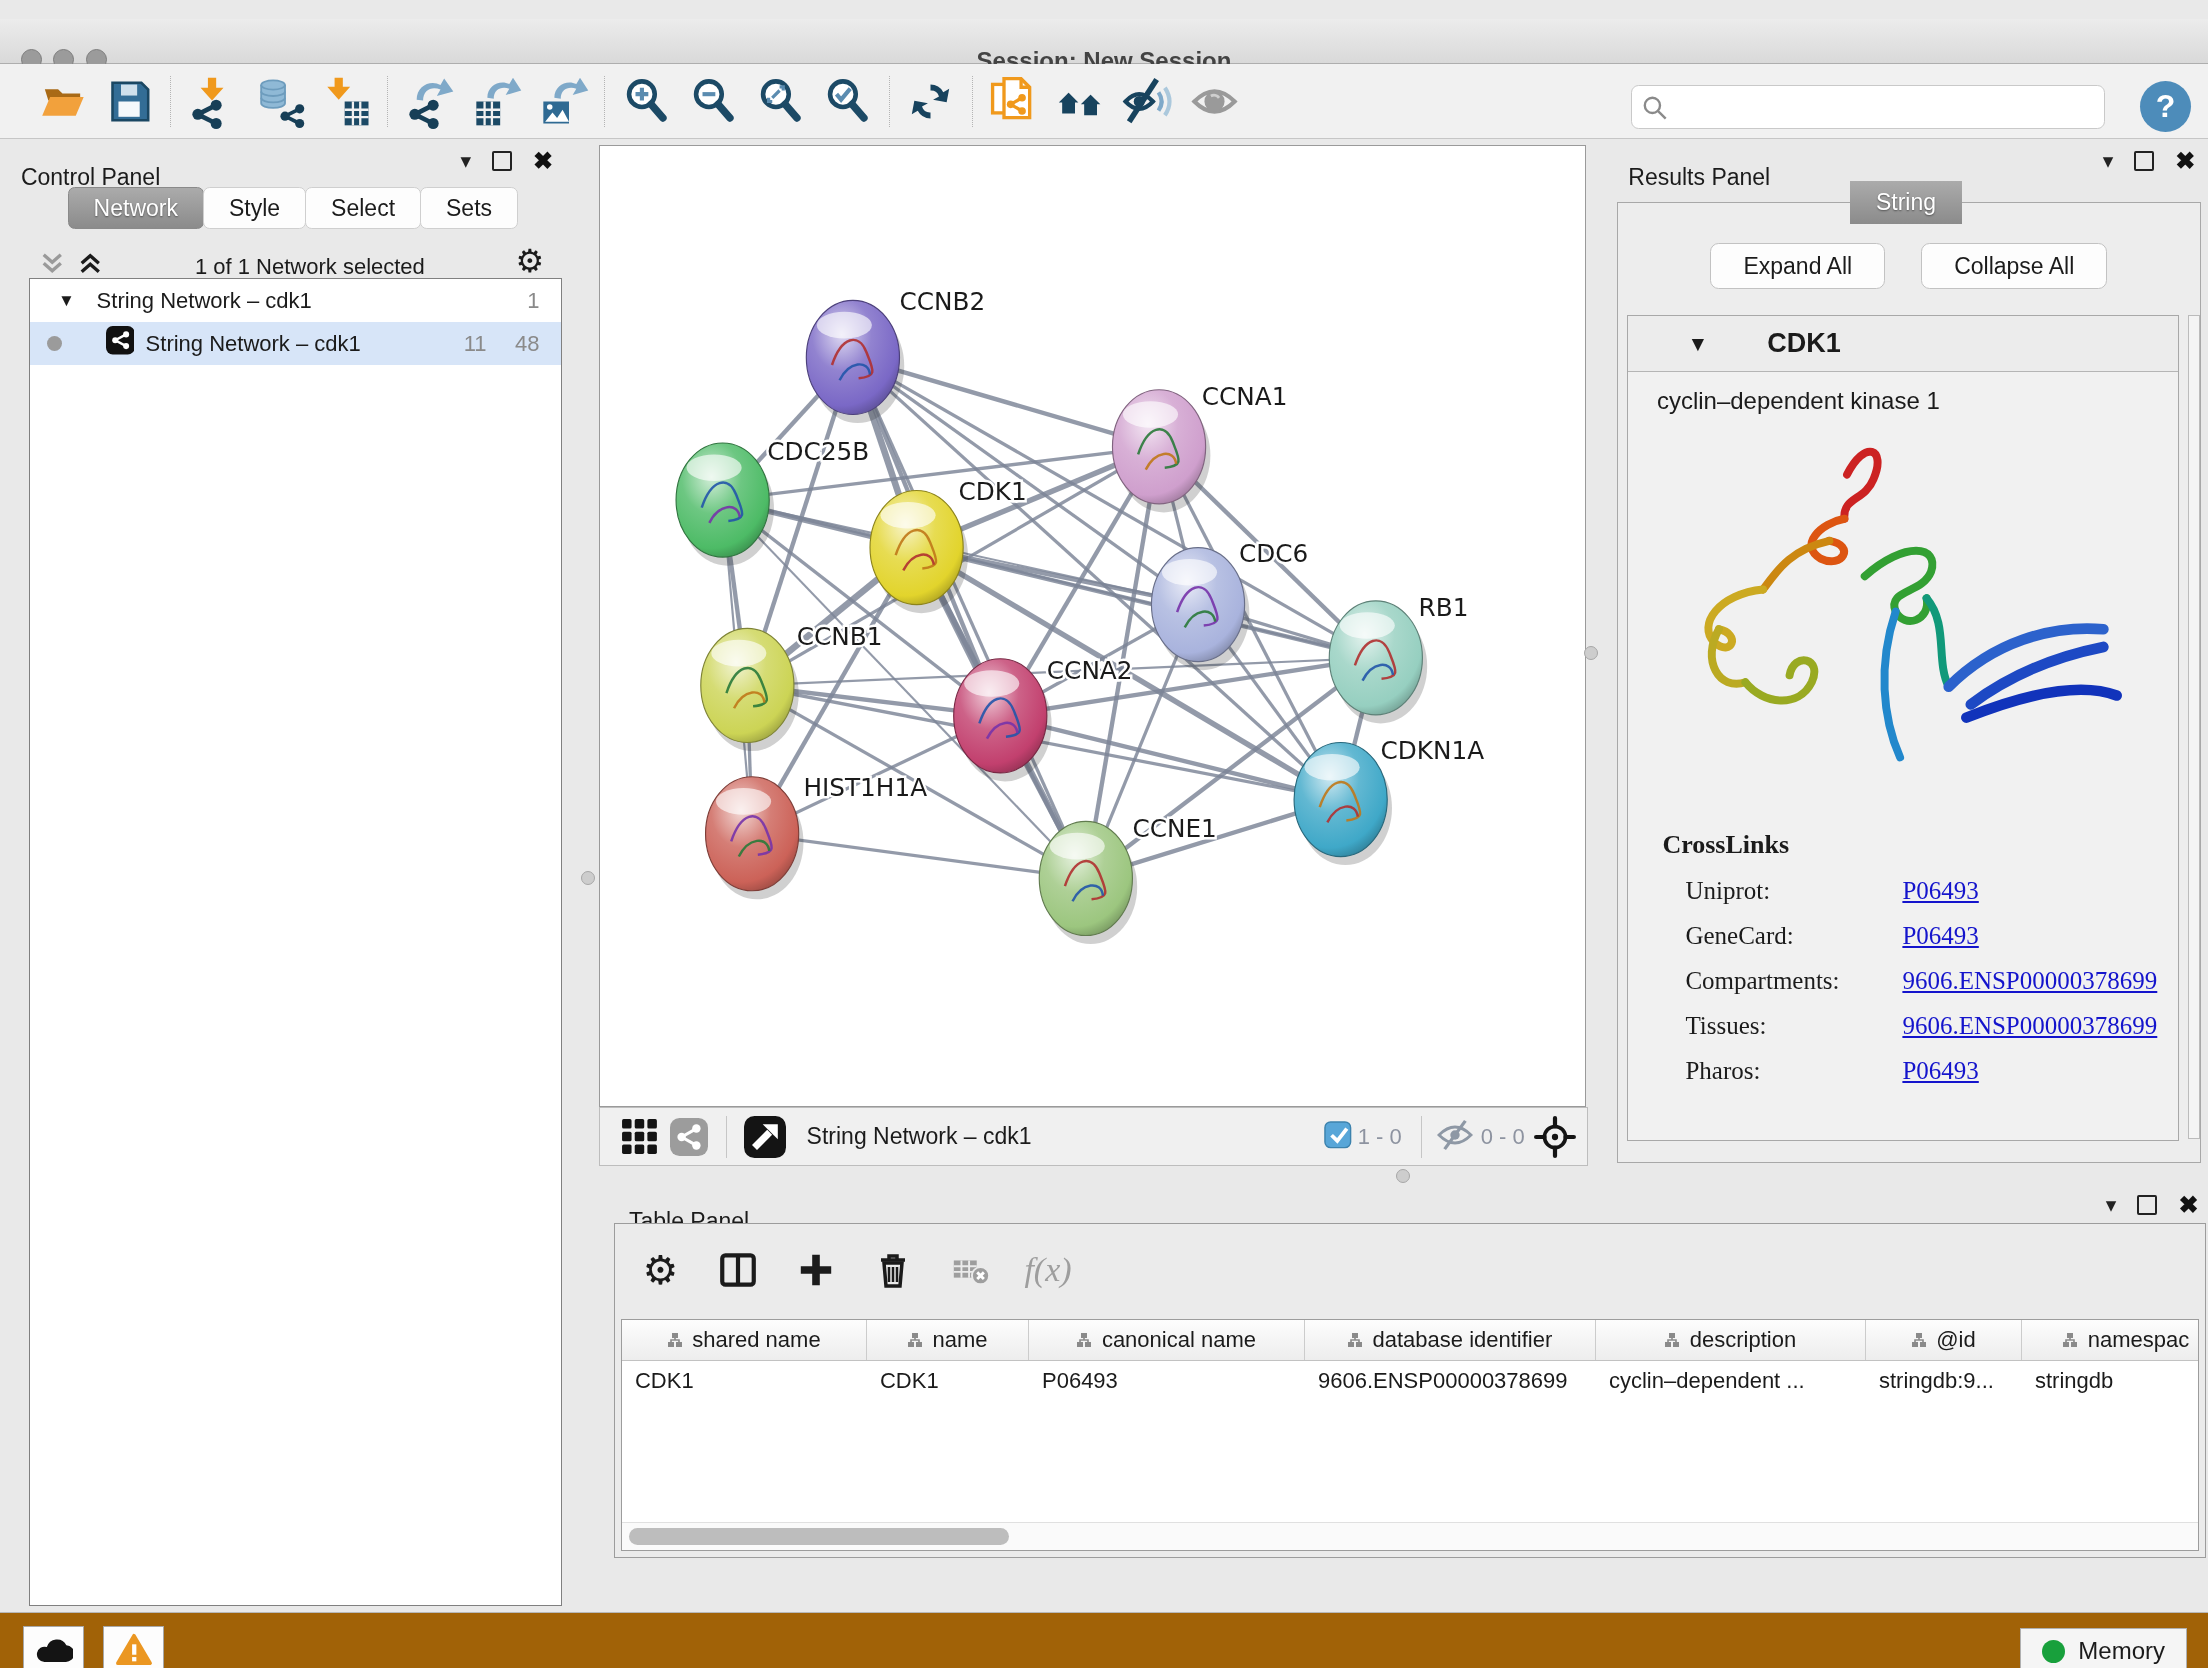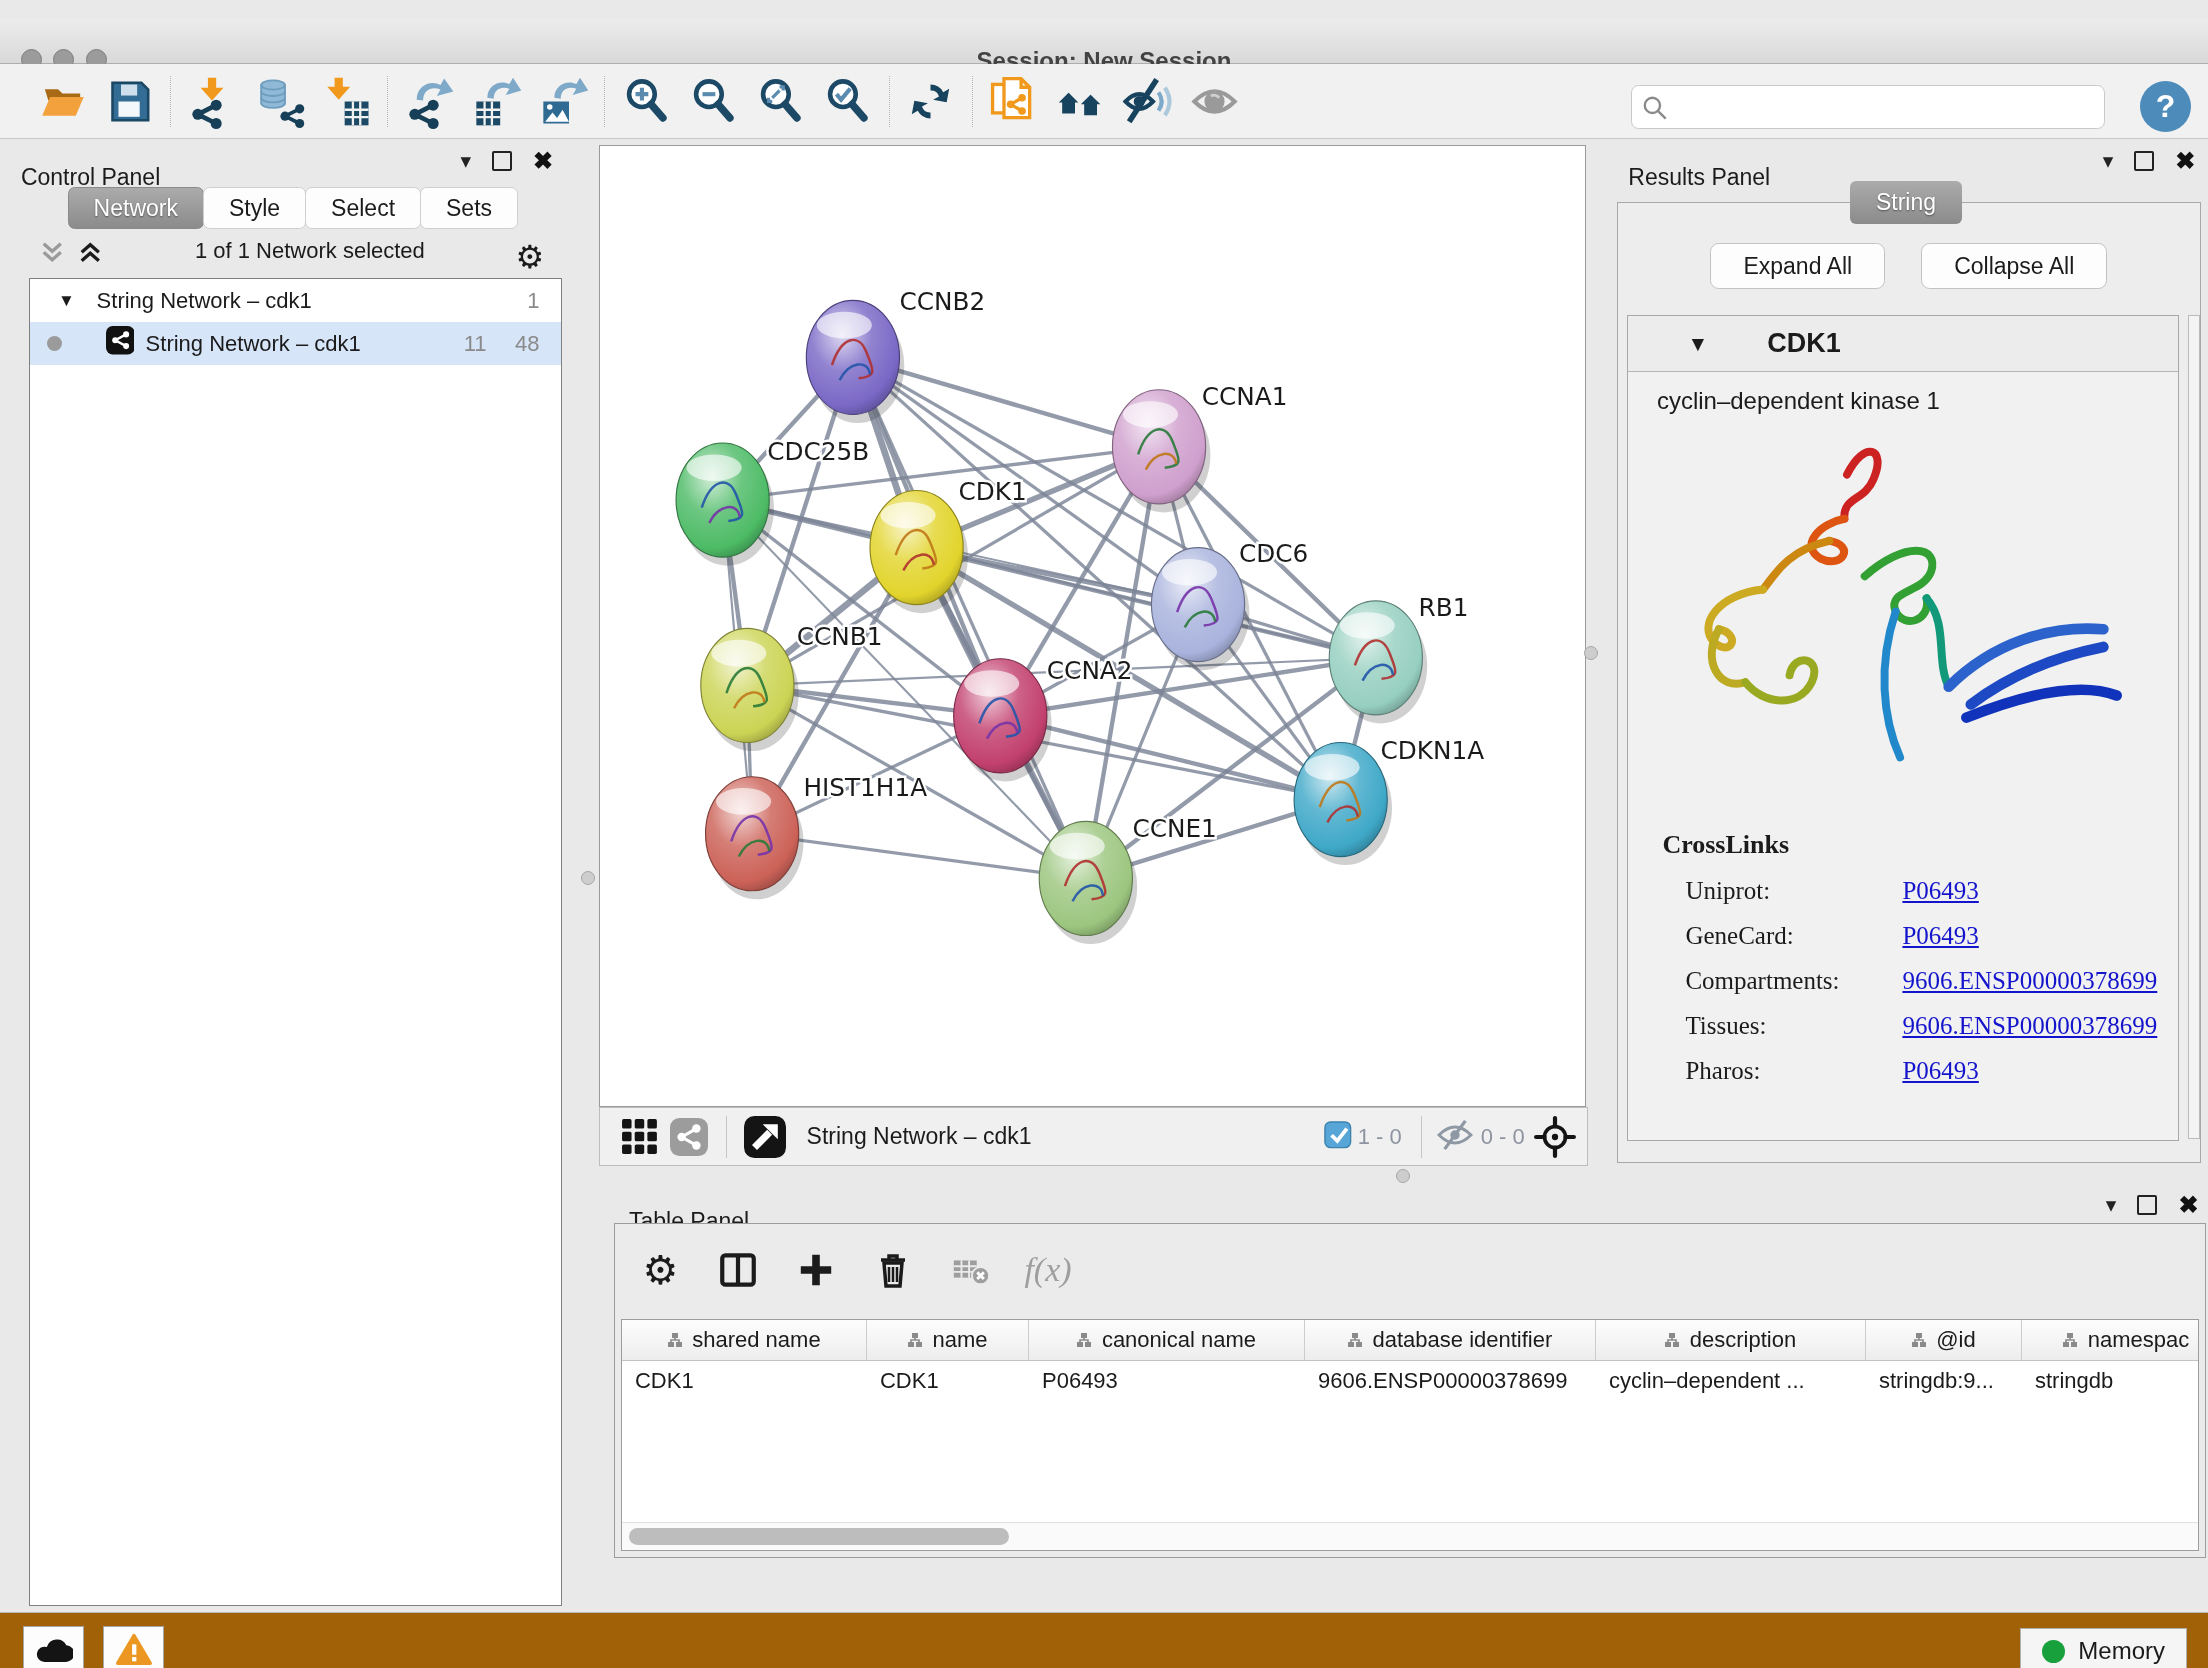--- a/index.html
+++ b/index.html
@@ -31,38 +31,38 @@
   .tabbtn{height:40px;display:flex;align-items:center;justify-content:center;padding:0 25px;
     background:#fdfdfd;border:1px solid #cfcfcf;border-radius:6.7px;font-size:23px;color:#1b1b1b;margin-left:-1px;}
   .tabbtn.sel{background:linear-gradient(#ababab,#8b8b8b);color:#fff;border-color:#8a8a8a;
     text-shadow:0 1px 1.9px rgba(0,0,0,.45);}
   .dot-handle{width:12.4px;height:12.4px;border-radius:50%;background:#cdcdcd;border:1px solid #a7a7a7;}
   
   #control-panel{left:7.6px;top:124px;width:555px;height:1469px;background:#e9e9e9;}
   #cp-header{left:13.3px;top:1.9px;}
   #cp-ctl{right:9.5px;top:5.7px;position:absolute;}
   #cp-tabs{left:61px;top:44px;position:absolute;display:flex;}
-  #cp-toolrow{left:17px;top:95px;width:529px;height:42px;position:absolute;display:flex;align-items:flex-start;}
+  #cp-toolrow{left:17px;top:95px;width:529px;height:42px;position:absolute;display:flex;align-items:flex-end;}
   #cp-status{flex:1;text-align:center;font-size:22px;}
   #cp-tree{left:21px;top:135px;width:531px;height:1326px;position:absolute;background:#fff;border:1.9px solid #808080;}
   .tree-row{height:43px;display:flex;align-items:center;position:relative;font-size:22px;}
   .tree-row .cnt{color:#8a8a8a;}
   #tree-child{background:#d7e5f8;}
   
   #net-canvas{left:599px;top:126px;width:985px;height:960px;background:#fff;border:1px solid #9a9a9a;}
   #net-toolbar{left:599px;top:1088px;width:987px;height:57px;background:#f0f0f0;
     border:1px solid #bdbdbd;display:flex;align-items:center;}
   .ntsep{width:0;height:42px;border-left:1px solid #c6c6c6;margin:0 13.3px;}
   #net-title{font-size:23px;color:#1b1b1b;margin-left:17px;flex:0 0 auto;}
   .ntnum{font-size:22px;color:#8d93a0;margin:0 5.7px;}
   
   #results-panel{left:1615px;top:124px;width:588px;height:1037px;}
   #rp-header{left:13.3px;top:1.9px;}
   #rp-ctl{right:7.6px;top:5.7px;position:absolute;}
-  #rp-tab{left:235px;top:38px;position:absolute;width:112px;height:43px;border-radius:6px;
+  #rp-tab{left:235px;top:38px;position:absolute;width:112px;height:43px;border-radius:0;
     background:linear-gradient(#ababab,#8b8b8b);color:#fff;font-size:23px;display:flex;align-items:center;
     justify-content:center;text-shadow:0 1px 1.9px rgba(0,0,0,.45);z-index:2;}
   #rp-box{left:1.9px;top:59px;width:582px;height:959px;position:absolute;background:#ededed;border:1px solid #a8a8a8;}
   #rp-buttons{left:0;top:40px;width:100%;position:absolute;display:flex;justify-content:center;gap:36px;}
   .rp-btn{height:44px;padding:0 32px;background:#fdfdfd;border:1px solid #c2c2c2;border-radius:8.6px;
     font-size:23px;display:flex;align-items:center;}
   #rp-inner{left:9.5px;top:112px;width:550px;height:824px;position:absolute;background:#f1f1f1;border:1px solid #a8a8a8;}
   #rp-scroll{right:0px;top:112px;width:12.4px;height:824px;position:absolute;background:#f4f4f4;border:1px solid #bbb;box-sizing:border-box;}
   #gene-row{height:55px;border-bottom:1px solid #b5b5b5;background:#ececec;display:flex;align-items:center;}
   #gene-caret{margin-left:59px;font-size:21px;}

